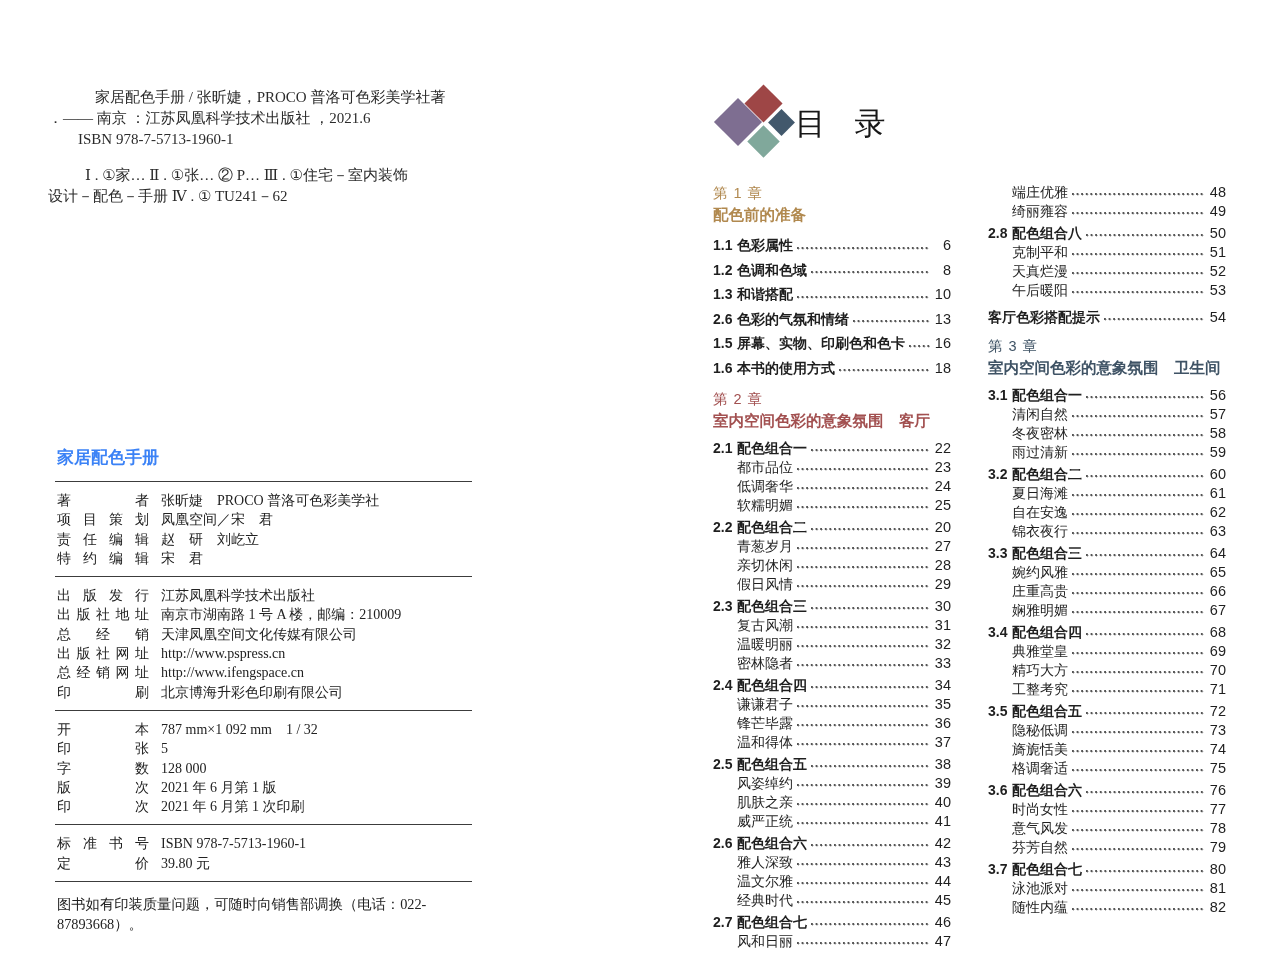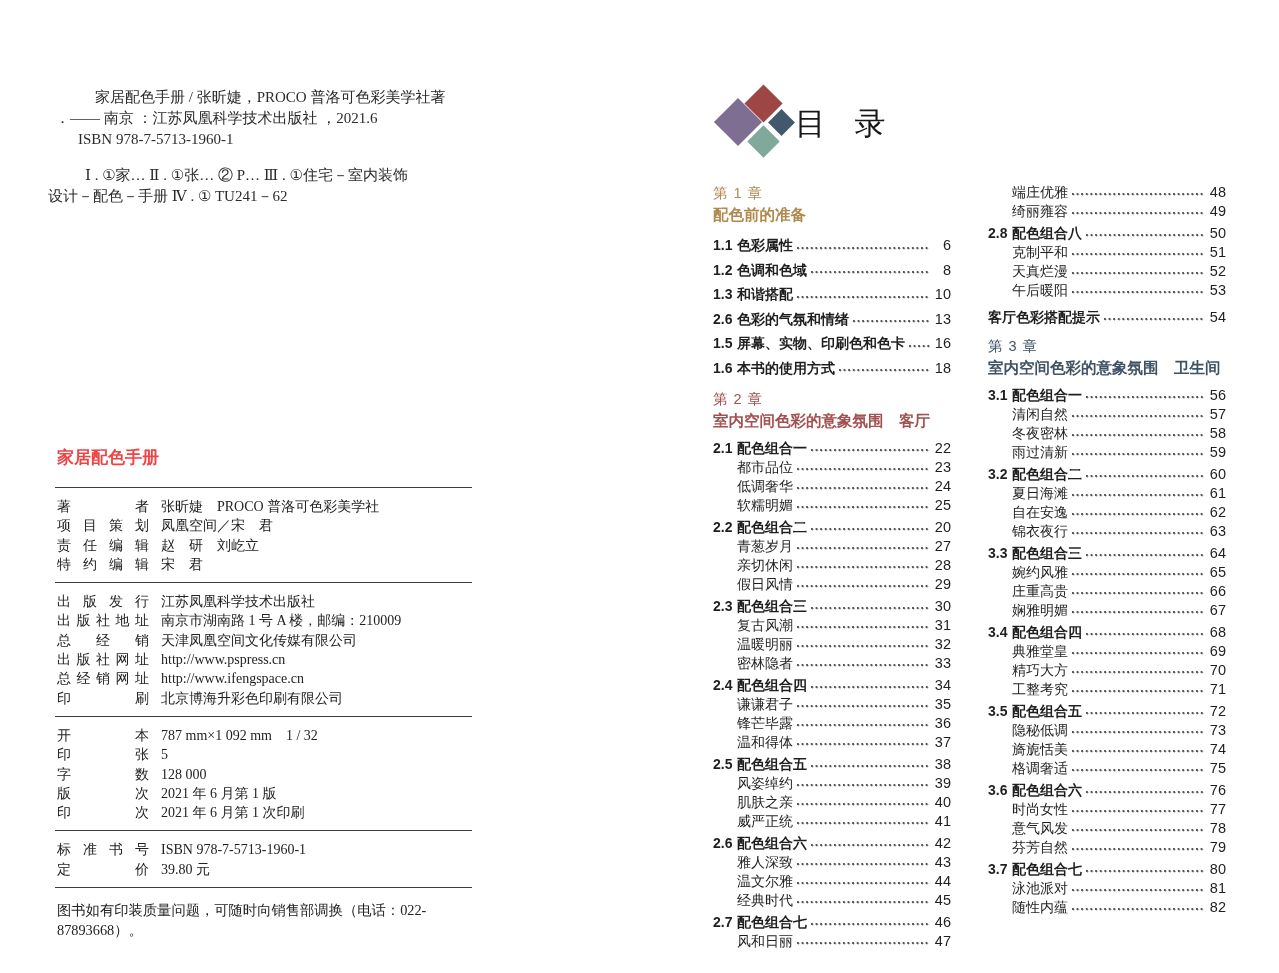--- a/index.html
+++ b/index.html
@@ -5,29 +5,29 @@
   html,body { margin:0; padding:0; background:#ffffff; }
   body { width:1279px; height:973px; font-family:"Liberation Sans","DejaVu Sans",sans-serif; }
   .spread { position:relative; width:1279px; height:973px; background:#ffffff; overflow:hidden; }
 
   
   .left-page { position:absolute; left:0; top:0; width:560px; height:973px;
                font-family:"Liberation Serif","DejaVu Serif",serif; color:#2b2b2b; }
   .cip { position:absolute; left:48px; top:87px; width:440px; font-size:15px; line-height:21px; }
   .cip .cip-heading { margin:0 0 24px 37px; }
   .cip .l1 { margin-left:47px; }
-  .cip .l2 { margin-left:7px; }
+  .cip .l2 { margin-left:0; }
   .cip .l3 { margin-left:30px; margin-bottom:15px; }
   .cip .l4 { margin-left:37px; }
   .cip .l5 { margin-left:0; margin-bottom:19px; }
   .cip .l6 { margin-left:30px; }
 
   .colophon { position:absolute; left:55px; top:446px; width:417px; font-size:14px; color:#222; }
   .book-title { font-family:"Liberation Sans","DejaVu Sans",sans-serif; font-weight:bold;
-                font-size:17px; color:#ef4444; margin:0 0 18px 2px; }
+                font-size:17px; color:#3b82f6; margin:0 0 12px 2px; }
   .rule { border-top:1px solid #3c3c3c; height:0; margin:0; }
   .col-group { padding:9px 0 8px 2px; }
   .col-row { line-height:19.3px; white-space:nowrap; }
   .col-label { display:inline-block; width:92px; text-align:justify; text-align-last:justify; vertical-align:top; }
   .col-value { margin-left:12px; }
   .notice { margin-top:12px; margin-left:2px; font-size:14.3px; line-height:20px; }
 
   
   .right-page { position:absolute; left:640px; top:0; width:639px; height:973px; color:#1f1f1f; }
   .toc-logo { position:absolute; left:72px; top:85px; width:92px; height:92px; }

